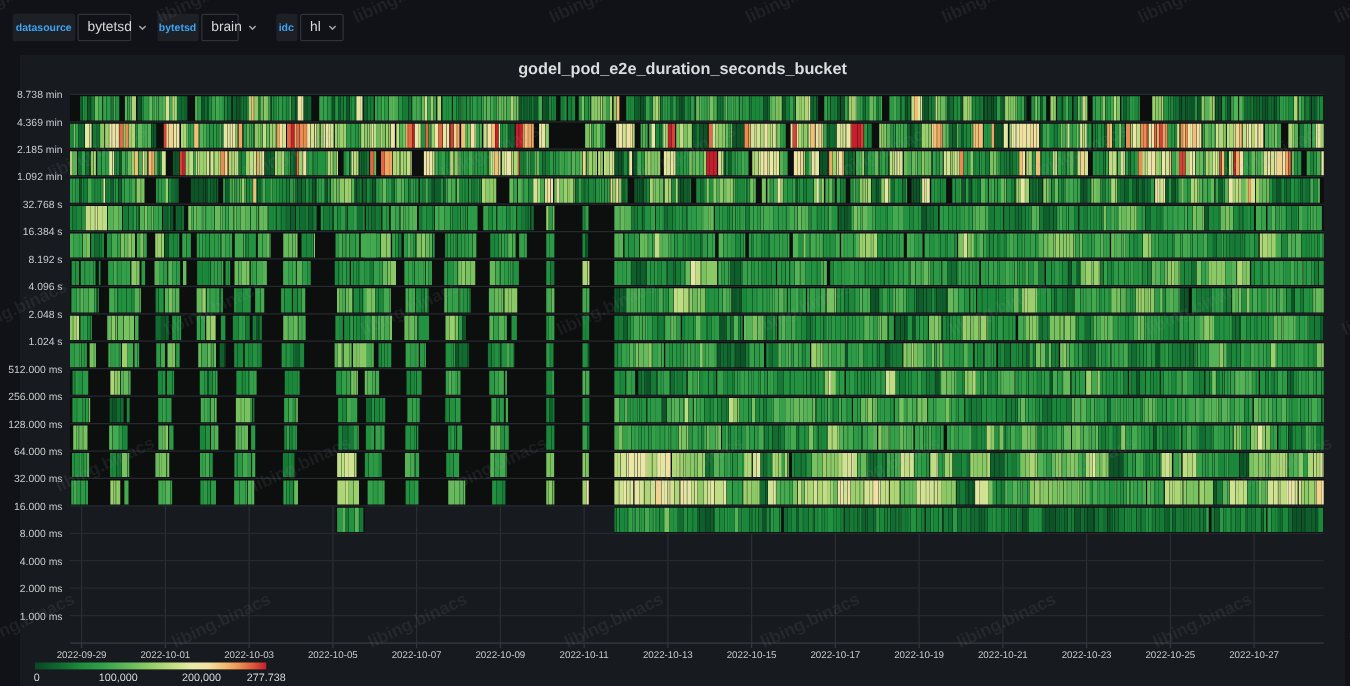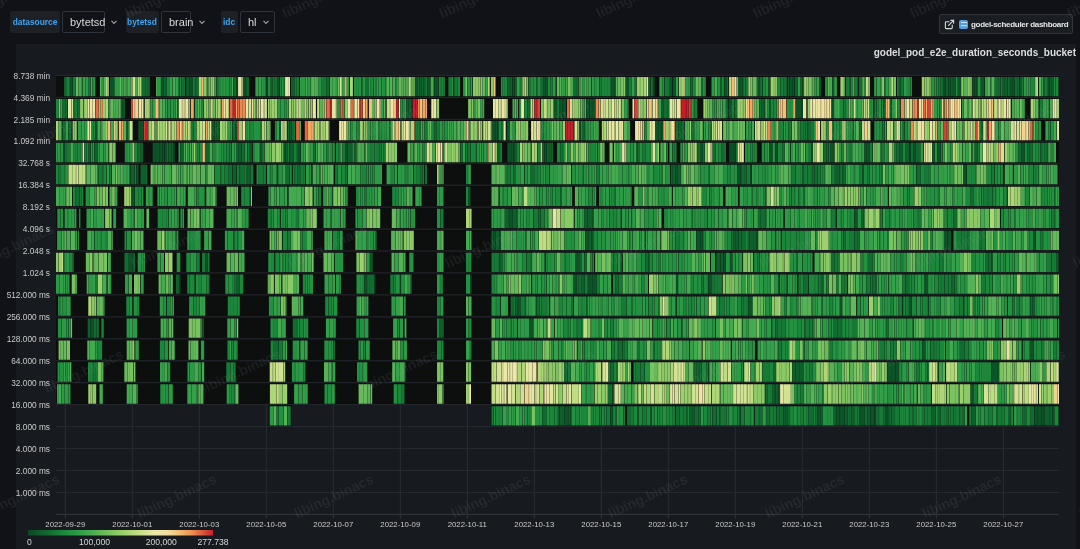--- a/index.html
+++ b/index.html
@@ -1,19 +1,19 @@
 <!DOCTYPE html>
 <html><head><meta charset="utf-8"><style>
 *{margin:0;padding:0;box-sizing:border-box}
 html,body{width:1080px;height:549px;overflow:hidden;background:#111217;
 font-family:"Liberation Sans",sans-serif}
 #root{position:relative;width:1080px;height:549px}
 .panel{position:absolute;left:16px;top:44px;width:1060px;height:505px;background:#171a1e}
-.title{position:absolute;left:16px;top:47px;width:1060px;text-align:right;
-color:#dcdddf;font-size:10px;font-weight:bold;letter-spacing:0}
+.title{position:absolute;left:16px;top:47px;width:1060px;text-align:center;
+color:#dcdddf;font-size:13px;font-weight:bold;letter-spacing:0}
 #root>svg{position:absolute;left:0;top:0}
 .tb{position:absolute;top:11px;height:22px;border-radius:2px;display:flex;
 align-items:center;justify-content:center}
 .lab{background:#1d2025;color:#3ea4f4;font-weight:bold;font-size:8.4px}
 .dd{background:#111217;border:1px solid #2e323a;color:#d8d9da;font-size:11px;
 justify-content:space-between;padding:0 7px}
 .btn{position:absolute;top:14px;left:939px;width:134px;height:20px;border-radius:2px;
 background:#1a1d22;border:1px solid #303338;display:flex;align-items:center;
 color:#e6e7e8;font-size:8px;font-weight:bold;letter-spacing:-.3px;padding:0 4px;white-space:nowrap}
 .btn .ic{margin-right:4px;display:flex}
@@ -502,27 +502,20 @@
         <svg width="8" height="8" viewBox="0 0 8 8">
           <path d="M1.5 2.8l2.5 2.5 2.5-2.5" stroke="#9da0a5" stroke-width="1.2" fill="none"></path>
         </svg>
       </span></div>
 <div class="tb lab" style="left:220.5px;width:17px">idc</div>
 <div class="tb dd" style="left:240px;width:34.5px">hl<span class="chev">
         <svg width="8" height="8" viewBox="0 0 8 8">
           <path d="M1.5 2.8l2.5 2.5 2.5-2.5" stroke="#9da0a5" stroke-width="1.2" fill="none"></path>
         </svg>
       </span></div>
-<div class="btn"><span class="ic">
-        <svg width="11" height="11" viewBox="0 0 24 24" fill="none" stroke="#d8d9da" stroke-width="2.4" stroke-linecap="round" stroke-linejoin="round">
-          <path d="M18 13v6a2 2 0 0 1-2 2H5a2 2 0 0 1-2-2V8a2 2 0 0 1 2-2h6"></path>
-          <path d="M15 3h6v6"></path>
-          <path d="M10 14 21 3"></path>
-        </svg>
-      </span><span class="appic"></span>godel-scheduler dashboard</div>
 <div class="wm" style="left:-35px;top:-12px">libing.binacs</div>
     <div class="wm" style="left:122px;top:-12px">libing.binacs</div>
     <div class="wm" style="left:279px;top:-12px">libing.binacs</div>
     <div class="wm" style="left:436px;top:-12px">libing.binacs</div>
     <div class="wm" style="left:593px;top:-12px">libing.binacs</div>
     <div class="wm" style="left:750px;top:-12px">libing.binacs</div>
     <div class="wm" style="left:907px;top:-12px">libing.binacs</div>
     <div class="wm" style="left:1064px;top:-12px">libing.binacs</div>
     <div class="wm" style="left:35px;top:113px">libing.binacs</div>
     <div class="wm" style="left:192px;top:113px">libing.binacs</div>

